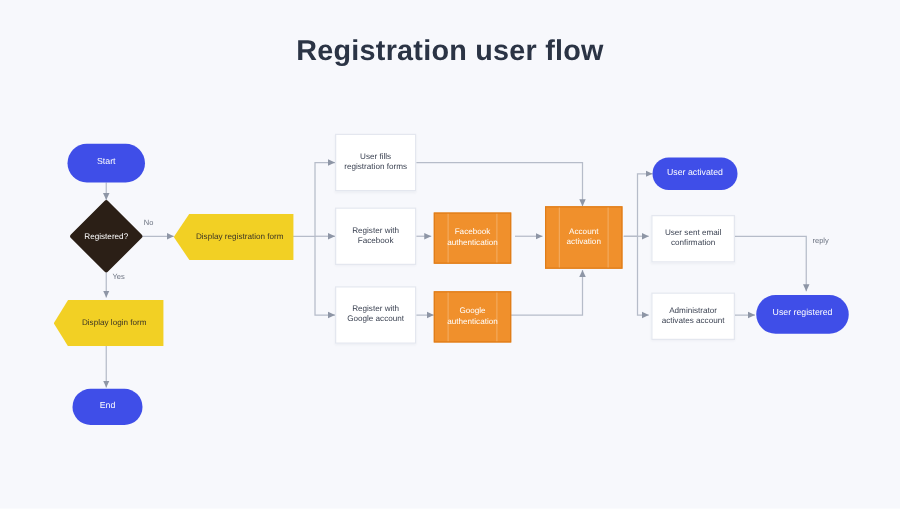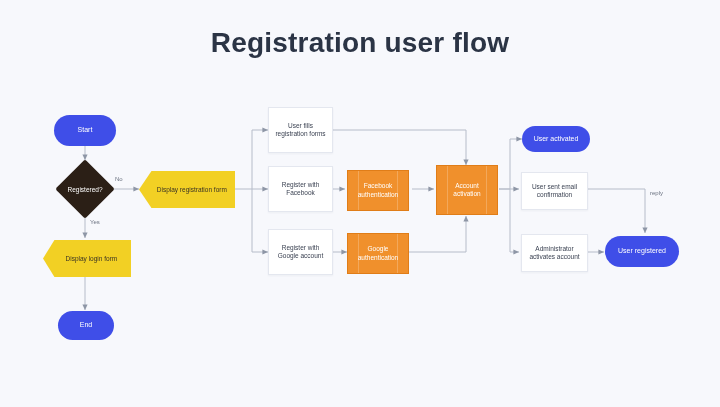--- a/index.html
+++ b/index.html
@@ -14,21 +14,21 @@
     background: #f7f8fc;
     overflow: hidden;
     font-family: "Liberation Sans", sans-serif;
   }
   #title {
     position: absolute;
     left: 0;
     top: 27px;
     width: 720px;
     text-align: center;
-    font-size: 28px;
+    font-size: 23px;
     font-weight: bold;
     color: #2b3445;
     letter-spacing: 0.2px;
   }
   #svg-layer {
     position: absolute;
     left: 0; top: 0;
     width: 720px; height: 407px;
   }
   .node {

